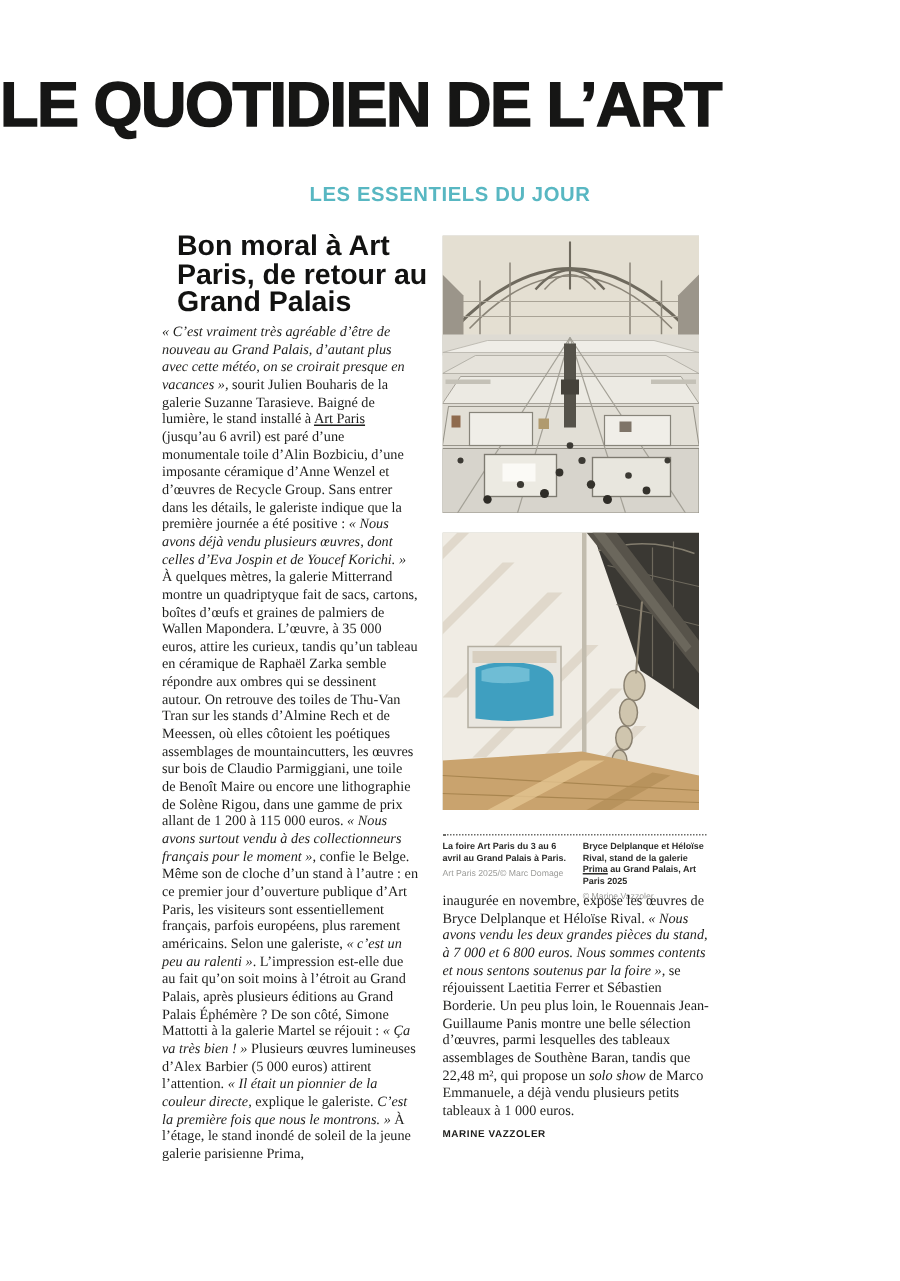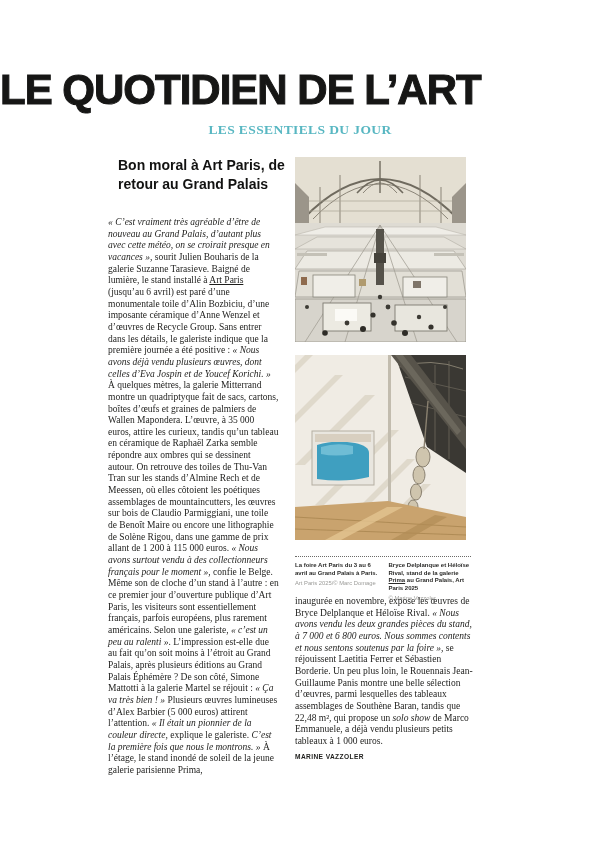--- a/index.html
+++ b/index.html
@@ -3,34 +3,34 @@
 <meta charset="utf-8">
 <style>
   * { margin:0; padding:0; box-sizing:border-box; }
   html,body { background:#e8e8e8; }
   .page {
     position:relative; width:600px; height:854px; margin:0 auto;
     background:#ffffff; overflow:hidden;
     font-family:"Liberation Serif", serif; color:#1d1d1b;
   }
   .masthead {
-    position:absolute; top:66px; left:0; width:476px; text-align:center;
+    position:absolute; top:46px; left:0; width:476px; text-align:center;
     font-family:"Liberation Sans", sans-serif; font-weight:bold;
     font-size:42px; letter-spacing:-1px; color:#161615; white-space:nowrap;
     -webkit-text-stroke:1px #161615;
   }
   .kicker {
     position:absolute; top:122px; left:0; width:600px; text-align:center;
-    font-family:Liberation Serif, serif; font-weight:bold;
+    font-family:Liberation Sans, sans-serif; font-weight:bold;
     font-size:13.5px; letter-spacing:0.4px; color:#58b7c2; white-space:nowrap;
   }
   .article-title {
     position:absolute; top:156px; left:118px; width:174px;
     font-family:"Liberation Sans", sans-serif; font-weight:bold;
-    font-size:14px; line-height:18.5px; color:#121211;
+    font-size:19px; line-height:18.5px; color:#121211;
   }
   .bodytext {
     font-size:9.5px; line-height:11.65px; text-align:left; color:#1d1d1b;
   }
   .col1 { position:absolute; top:217px; left:108px; width:171px; }
   .col2 { position:absolute; top:596px; left:295px; width:178px; }
   .run-i { font-style:italic; }
   .run-a { text-decoration:underline; }
   .figure { position:absolute; left:295px; width:171px; height:185px; overflow:hidden; background:#d6d2c8; }
   .figure1 { top:157px; }

